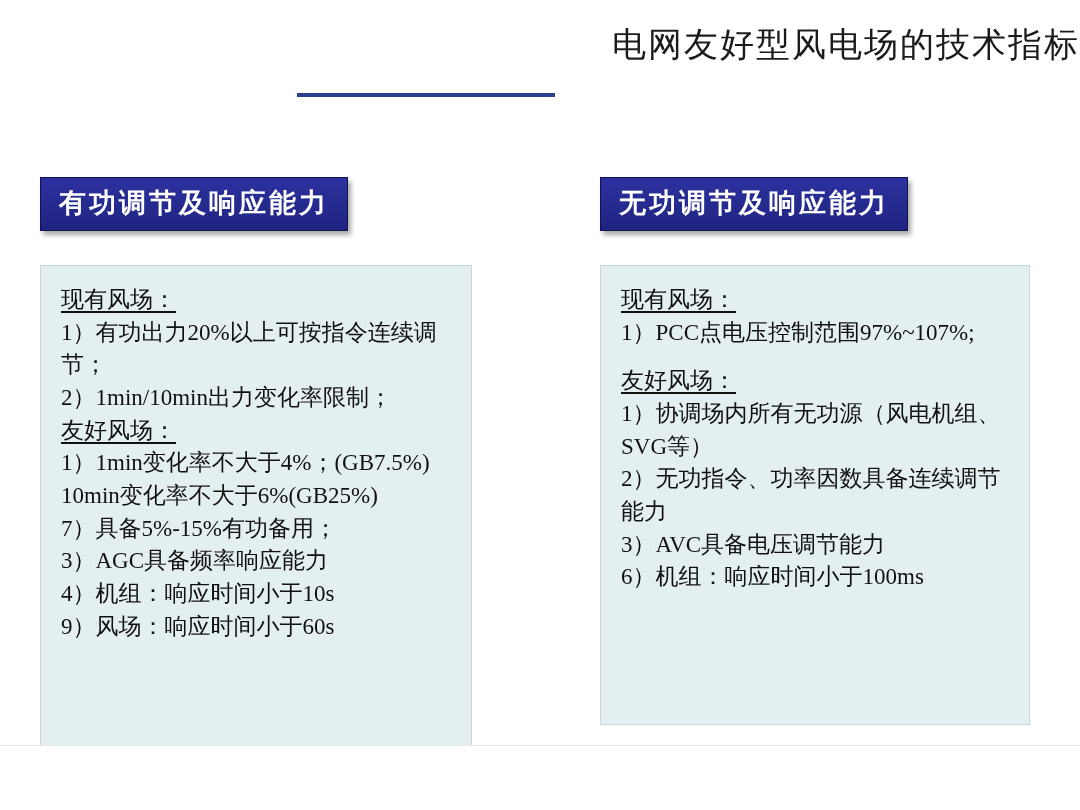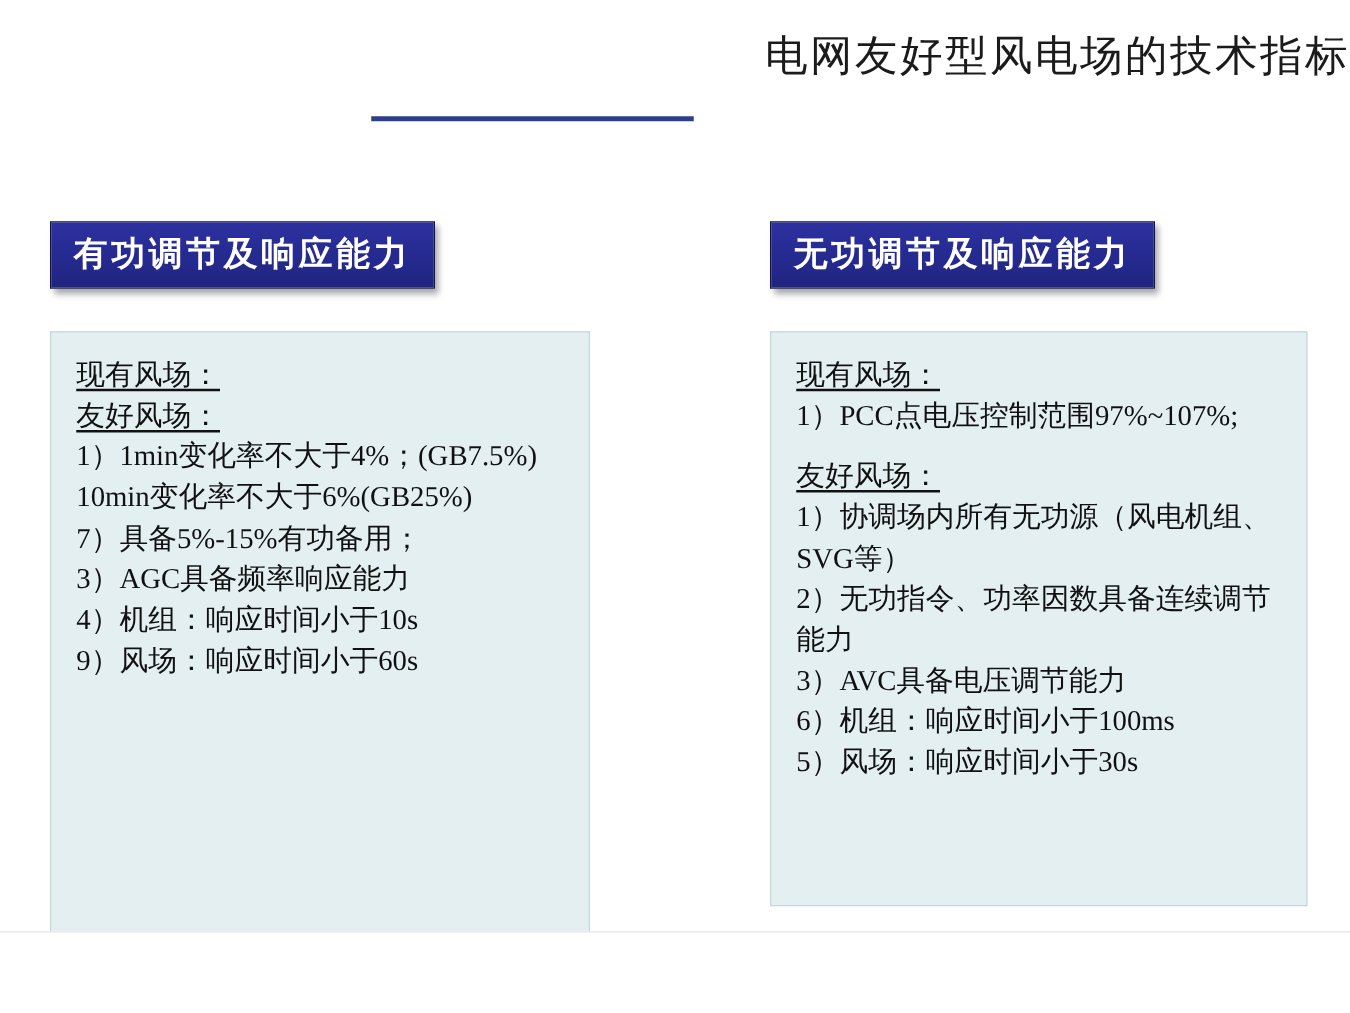--- a/index.html
+++ b/index.html
@@ -36,21 +36,21 @@
     background: #2b3f8c;
   }
 
   
   .column {
     position: absolute;
     top: 165px;
     margin-top: 12px;
   }
   #column-left  { left: 40px;  width: 460px; }
-  #column-right { left: 616px; width: 440px; }
+  #column-right { left: 600px; width: 440px; }
 
   .col-header {
     display: inline-block;
     background: #2a2f96;
     background: linear-gradient(#2c31a0, #1f2480);
     color: #ffffff;
     font-size: 27px;
     font-weight: bold;
     letter-spacing: 3px;
     padding: 7px 18px 9px 18px;
@@ -94,41 +94,42 @@
 </head>
 <body>
 
 <div id="slide-title">电网友好型风电场的技术指标</div>
 <div id="title-rule"></div>
 
 <div class="column" id="column-left">
   <div class="col-header">有功调节及响应能力</div>
   <div class="col-body" id="body-left">
     <span class="line sub-head">现有风场：</span>
+    <span class="line">1）有功出力20%以上可按指令连续调节；</span>
+    <span class="line">2）1min/10min出力变化率限制；</span>
     <span class="line sub-head">友好风场：</span>
     <span class="line">1）1min变化率不大于4%；(GB7.5%)  10min变化率不大于6%(GB25%)</span>
     <span class="line">7）具备5%-15%有功备用；</span>
     <span class="line">3）AGC具备频率响应能力</span>
     <span class="line">4）机组：响应时间小于10s</span>
     <span class="line">9）风场：响应时间小于60s</span>
   </div>
 </div>
 
 <div class="column" id="column-right">
   <div class="col-header">无功调节及响应能力</div>
   <div class="col-body" id="body-right">
     <span class="line sub-head">现有风场：</span>
     <span class="line">1）PCC点电压控制范围97%~107%;</span>
     <span class="spacer"></span>
     <span class="line sub-head">友好风场：</span>
     <span class="line">1）协调场内所有无功源（风电机组、SVG等）</span>
     <span class="line">2）无功指令、功率因数具备连续调节能力</span>
     <span class="line">3）AVC具备电压调节能力</span>
     <span class="line">6）机组：响应时间小于100ms</span>
-    <span class="line">5）风场：响应时间小于30s</span>
   </div>
 </div>
 
 <div id="footer-bar">
   
   
   
   
 </div>
 

